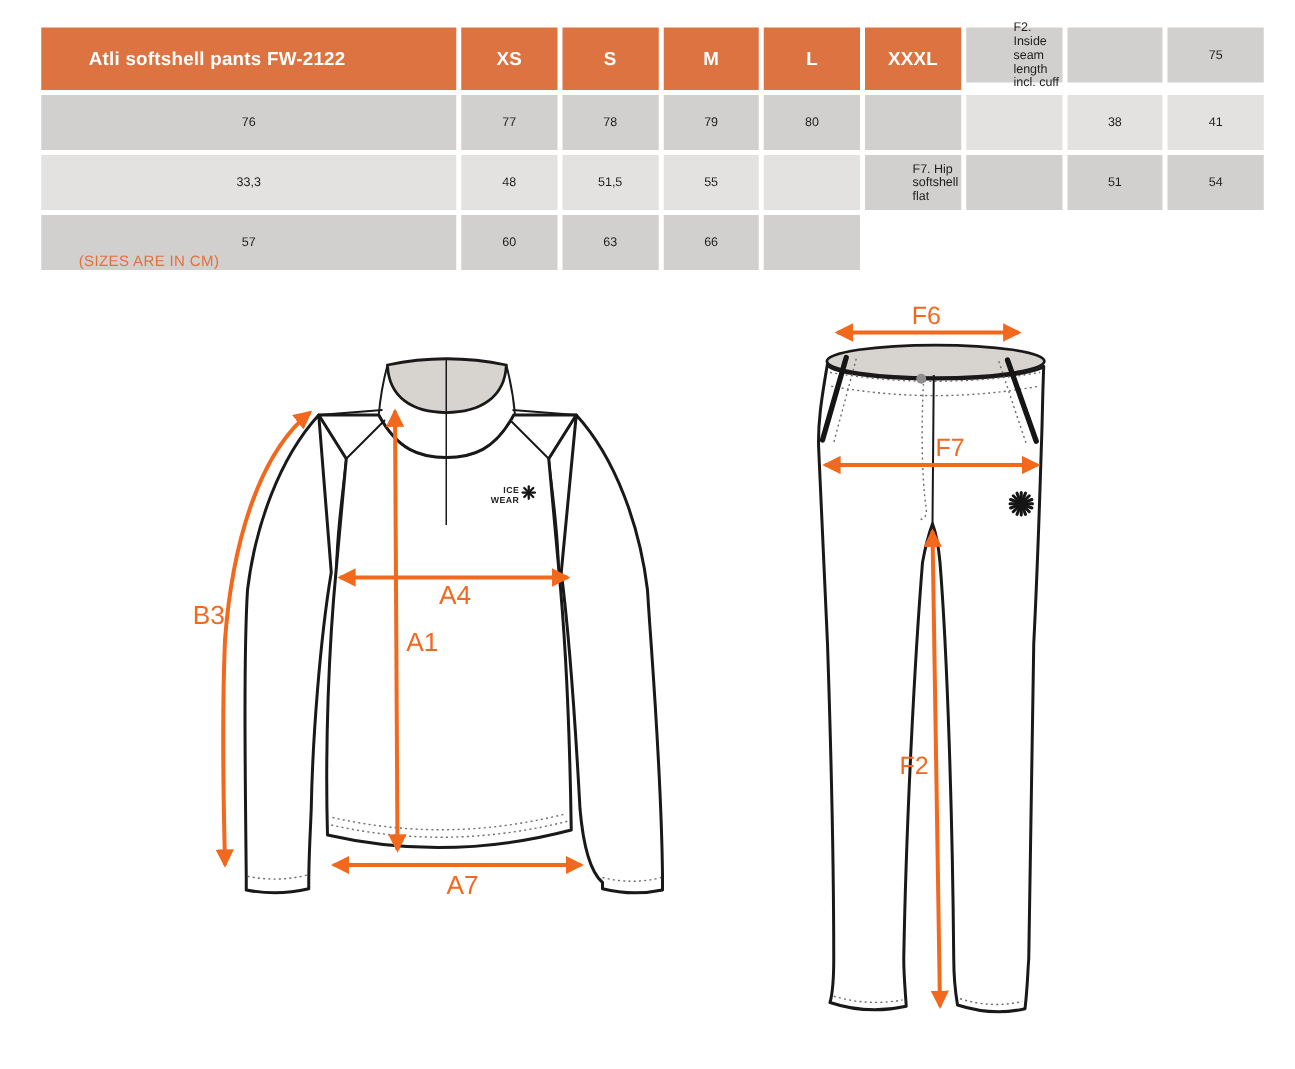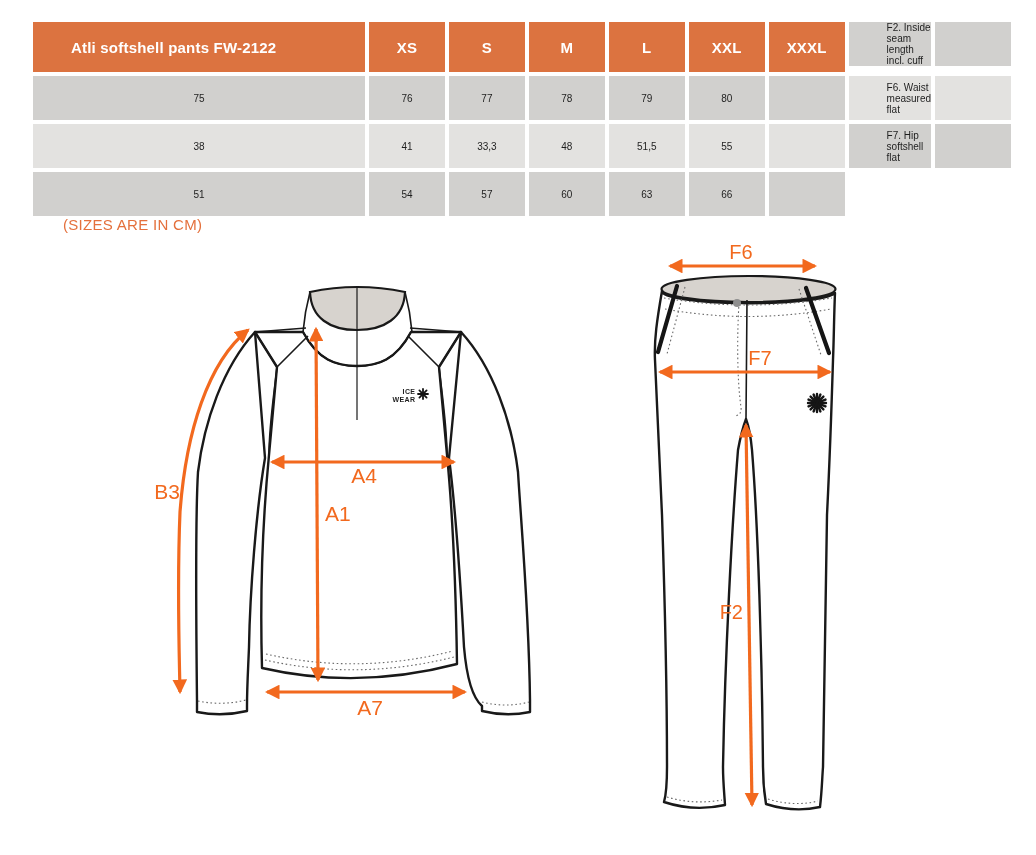--- a/index.html
+++ b/index.html
@@ -26,22 +26,22 @@
   .dc{
     height:44px;display:flex;align-items:center;justify-content:center;
     font-size:10px;color:var(--cell_text,#1e1e1e);
   }
   .dc.label{justify-content:flex-start;padding-left:38px;}
   .r-dark{background:var(--row_dark,#d1d0ce);}
   .r-light{background:var(--row_light,#e3e2e0);}
 
   
   .sizes-note{
-    position:absolute;left:63px;top:216px;
-    font-size:15px;font-weight:400;letter-spacing:.3px;
+    position:absolute;left:63px;top:202px;
+    font-size:12px;font-weight:400;letter-spacing:.3px;
     color:var(--note_text,#e4703c);
   }
 
   
   svg{position:absolute;overflow:visible;}
   .outline{fill:#ffffff;stroke:var(--ink,#191919);stroke-width:2.4;stroke-linejoin:round;}
   .seam{fill:none;stroke:var(--ink,#191919);stroke-width:1.6;stroke-linejoin:round;}
   .thin{fill:none;stroke:var(--ink,#191919);stroke-width:1.2;}
   .stitch{fill:none;stroke:#6a6a6a;stroke-width:1.1;stroke-dasharray:1.6 2.6;}
   .grayfill{fill:var(--gray_fill,#d7d3ce);stroke:var(--ink,#191919);stroke-width:2.2;}
@@ -56,34 +56,32 @@
 <body>
 
 <div class="page">
 
   <div class="size-table">
     <div class="hc title">Atli softshell pants FW-2122</div>
     <div class="hc">XS</div>
     <div class="hc">S</div>
     <div class="hc">M</div>
     <div class="hc">L</div>
-    <div class="hc">XXL</div>
     <div class="hc">XXXL</div>
 
     <div class="dc label r-dark">F2. Inside seam length incl. cuff</div>
     <div class="dc r-dark"></div>
     <div class="dc r-dark">75</div>
     <div class="dc r-dark">76</div>
     <div class="dc r-dark">77</div>
     <div class="dc r-dark">78</div>
     <div class="dc r-dark">79</div>
     <div class="dc r-dark">80</div>
     <div class="dc r-dark"></div>
 
-    <div class="dc label r-light">F6. Waist measured flat</div>
     <div class="dc r-light"></div>
     <div class="dc r-light">38</div>
     <div class="dc r-light">41</div>
     <div class="dc r-light">33,3</div>
     <div class="dc r-light">48</div>
     <div class="dc r-light">51,5</div>
     <div class="dc r-light">55</div>
     <div class="dc r-light"></div>
 
     <div class="dc label r-dark">F7. Hip softshell flat</div>

